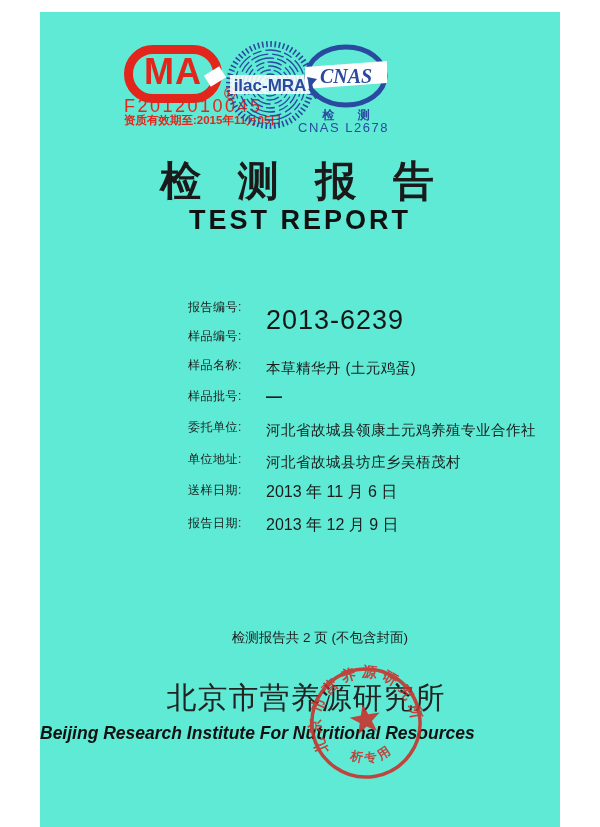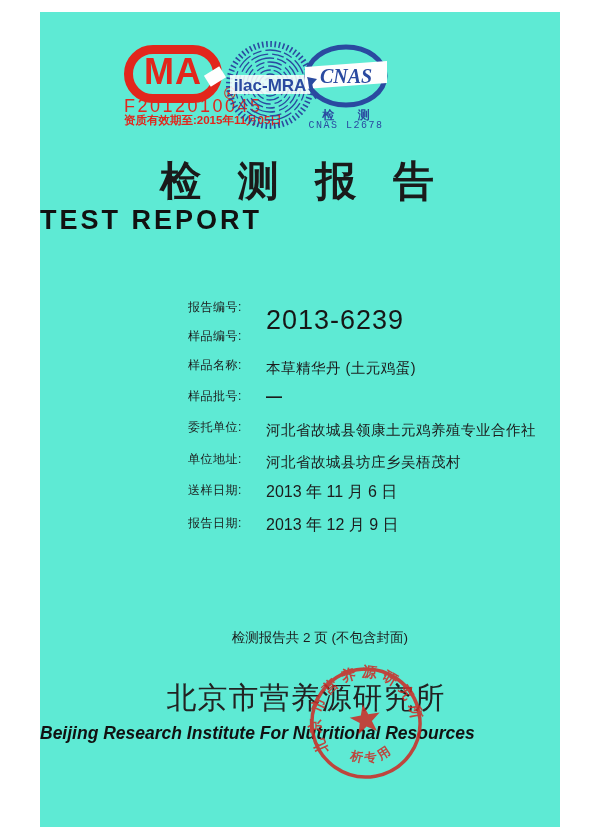--- a/index.html
+++ b/index.html
@@ -55,35 +55,36 @@
   .ilac-svg { position: absolute; left: 184px; top: 27px; }
   .cnas-svg { position: absolute; left: 263px; top: 31px; }
   .cnas-jiance {
     position: absolute; left: 263px; top: 95px; width: 86px;
     text-align: center; color: #2a4aa0;
     font-size: 12px; font-weight: bold; letter-spacing: 10px;
     padding-left: 10px;
   }
   .cnas-code {
     position: absolute; left: 258px; top: 108px; width: 96px;
-    text-align: center; color: #2a4aa0;
-    font-size: 10px; letter-spacing: 1.5px;
-    font-family: Liberation Mono, monospace;
+    color: #2a4aa0;
+    font-size: 13px; letter-spacing: 1.5px;
+    font-family: Liberation Sans, sans-serif;
   }
 
   
   .title-zh {
     position: absolute; left: 0; top: 142px; width: 100%;
     text-align: center;
     font-family: Liberation Mono, monospace;
     font-size: 41px; font-weight: bold; color: #1a1a1a;
     letter-spacing: 6px;
   }
   .title-en {
     position: absolute; left: 0; top: 193px; width: 100%;
+    text-align: center;
     font-size: 27px; font-weight: bold; color: #111;
     letter-spacing: 3px;
     font-family: "Liberation Sans", sans-serif;
   }
 
   
   .field-label {
     position: absolute; left: 148px;
     font-size: 12px; color: #1c1c1c;
     letter-spacing: 0.5px;

